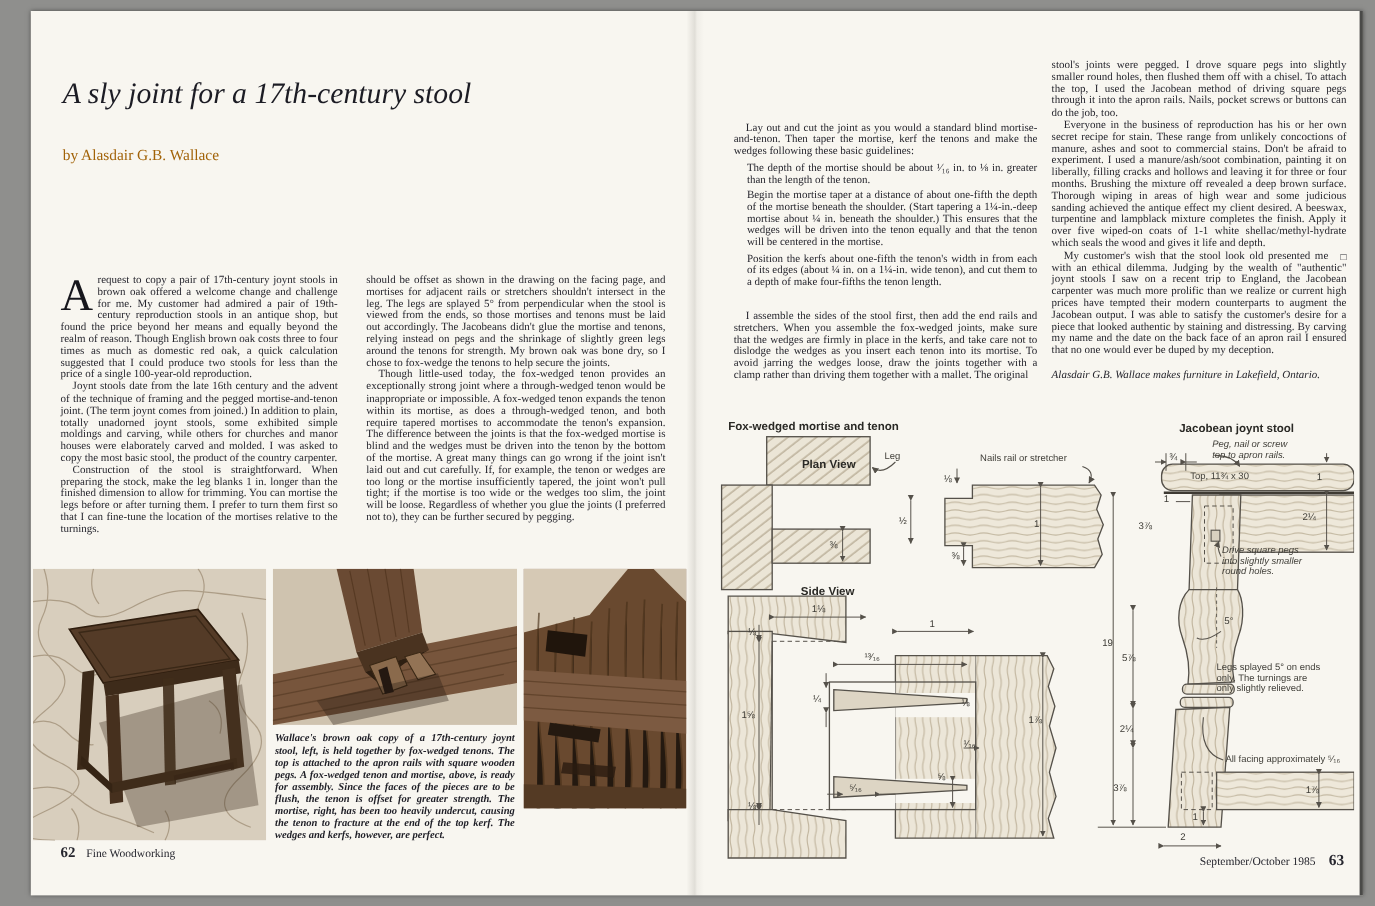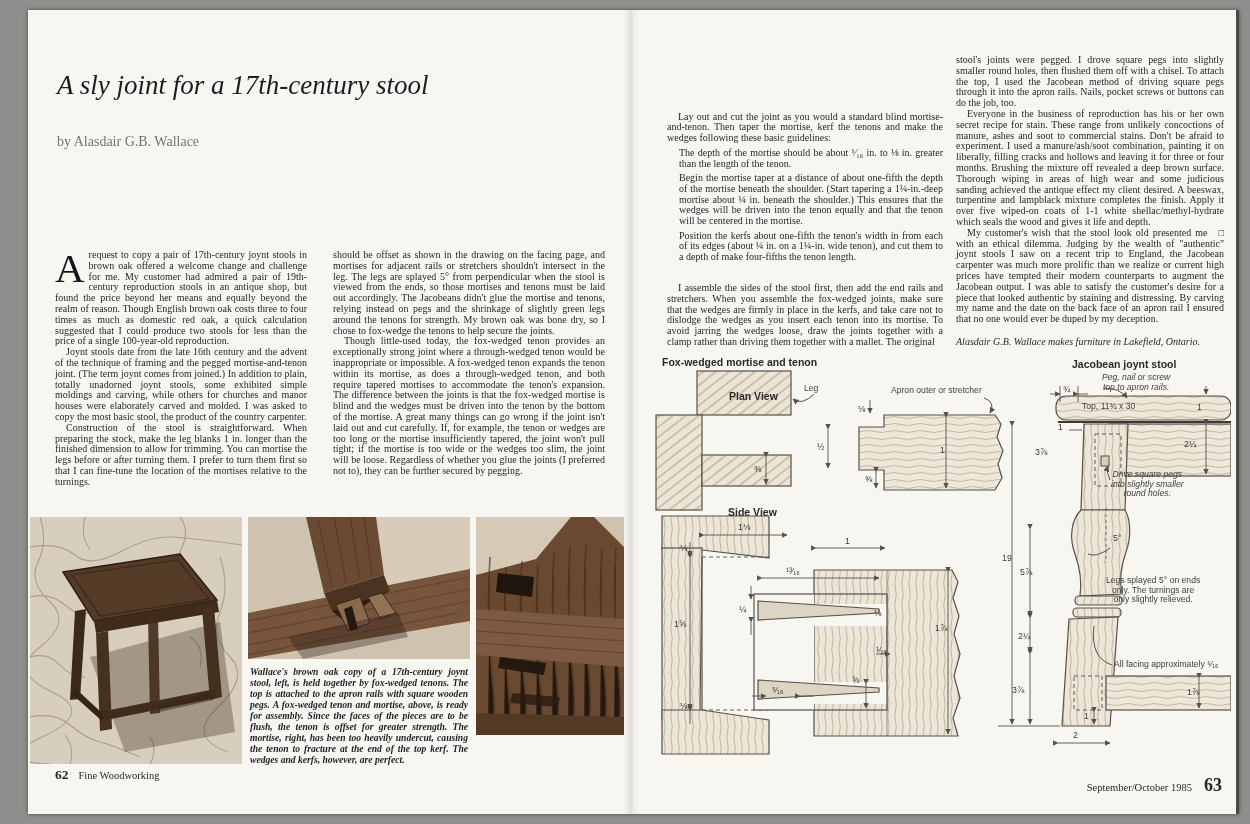--- a/index.html
+++ b/index.html
@@ -20,21 +20,21 @@
   .page.left{left:0;width:604px;}
   .page.right{left:604px;width:604px;}
   .gutter{
     position:absolute;left:596px;top:0;width:16px;height:804px;
     background:linear-gradient(90deg,rgba(0,0,0,0) 0%,rgba(80,75,65,.14) 48%,rgba(80,75,65,.05) 60%,rgba(0,0,0,0) 100%);
   }
   
   .article-header{position:absolute;left:27px;top:58px;width:540px;}
   h1{margin:0;font-size:46px;line-height:48px;font-weight:bold;color:#16161c;letter-spacing:-.5px;}
   h2{margin:2px 0 0 2px;font-size:27px;line-height:30px;font-style:italic;font-weight:normal;color:#1c1c24;}
-  .byline{margin:34px 0 0 2px;font-size:14px;color:#737373;}
+  .byline{margin:34px 0 0 2px;font-size:14px;color:#a16207;}
   
   .cols{position:absolute;display:flex;}
   .left .cols{left:27px;top:240px;width:550px;gap:26px;}
   .right .cols{left:35px;top:45px;width:557px;gap:13px;align-items:flex-end;}
   .col{font-size:10px;line-height:10.8px;text-align:justify;}
   .left .c1{width:252px;}
   .left .c2{width:272px;}
   .right .c1{width:276px;}
   .right .c2{width:268px;}
   .col p{margin:0;text-indent:11px;}
@@ -52,23 +52,23 @@
   .photos svg{display:block;}
   .caption{
     margin:7px 2px 0 2px;font-style:italic;font-weight:bold;
     font-size:9.6px;line-height:11px;text-align:justify;color:#1e1e26;
   }
   
   .footer{position:absolute;font-size:10.5px;color:#26262e;}
   .footer .pn{font-size:13.5px;font-weight:bold;margin-right:10px;}
   .left .footer{left:27px;top:757px;}
   .right .footer{right:14px;top:765px;}
-  .right .footer .pn{font-size:18px;margin:0 0 0 12px;}
-  
-  .diagram{position:absolute;left:22px;top:348px;width:577px;height:407px;text-align:center;}
+  .right .footer .pn{font-size:14px;margin:0 0 0 12px;}
+  
+  .diagram{position:absolute;left:22px;top:374px;width:577px;height:407px;}
   .diagram svg{position:absolute;left:0;top:0;}
   .dl{
     position:absolute;font-family:"Liberation Sans",sans-serif;
     font-size:8.6px;line-height:9.6px;color:#42403a;white-space:pre-line;
   }
   .dl.b{font-weight:bold;font-size:10.5px;color:#2a2925;}
   .dl.i{font-style:italic;}
   .dl.dim{font-size:8.8px;color:#3c3a34;}
 </style>
 </head>
@@ -318,21 +318,21 @@
             <line x1="545" y1="320" x2="545" y2="350" marker-start="url(#ar)" marker-end="url(#ar)"></line>
             <line x1="440" y1="354" x2="440" y2="366" marker-start="url(#ar)" marker-end="url(#ar)"></line>
             <line x1="404" y1="385" x2="456" y2="385" marker-start="url(#ar)" marker-end="url(#ar)"></line>
           </g>
         </g>
       </svg>
 
       <div class="dl b" style="left:8px;top:0">Fox-wedged mortise and tenon</div>
       <div class="dl b" style="left:75px;top:34px">Plan View</div>
       <div class="dl" style="left:150px;top:26px">Leg</div>
-      <div class="dl" style="left:237px;top:28px">Apron outer or stretcher</div>
+      <div class="dl" style="left:237px;top:28px">Nails rail or stretcher</div>
       <div class="dl dim" style="left:204px;top:47px">⅛</div>
       <div class="dl dim" style="left:163px;top:85px">½</div>
       <div class="dl dim" style="left:100px;top:107px">⅜</div>
       <div class="dl dim" style="left:211px;top:117px">⅜</div>
       <div class="dl dim" style="left:286px;top:88px">1</div>
       <div class="dl b" style="left:74px;top:150px">Side View</div>
       <div class="dl dim" style="left:84px;top:165px">1⅛</div>
       <div class="dl dim" style="left:26px;top:186px">⅛</div>
       <div class="dl dim" style="left:20px;top:262px">1⅝</div>
       <div class="dl dim" style="left:26px;top:344px">⅛</div>

